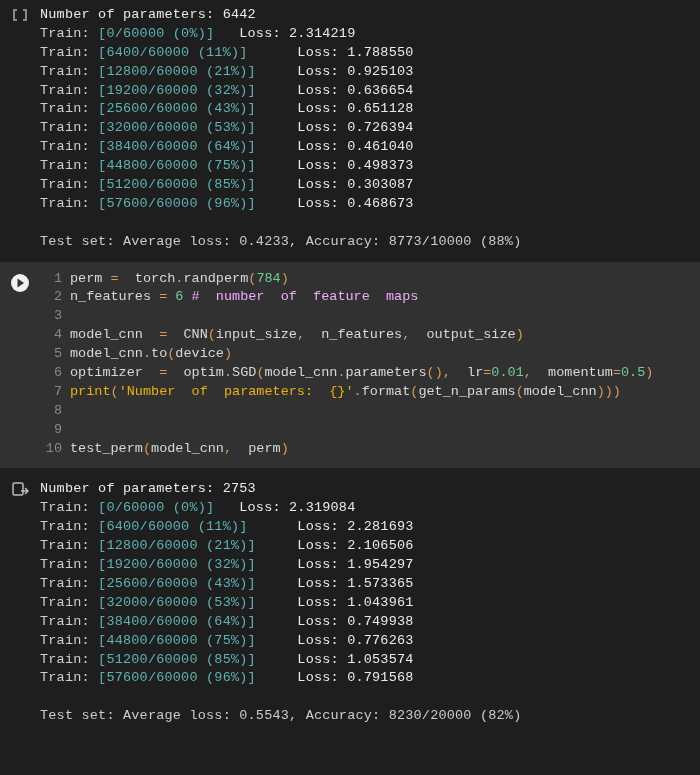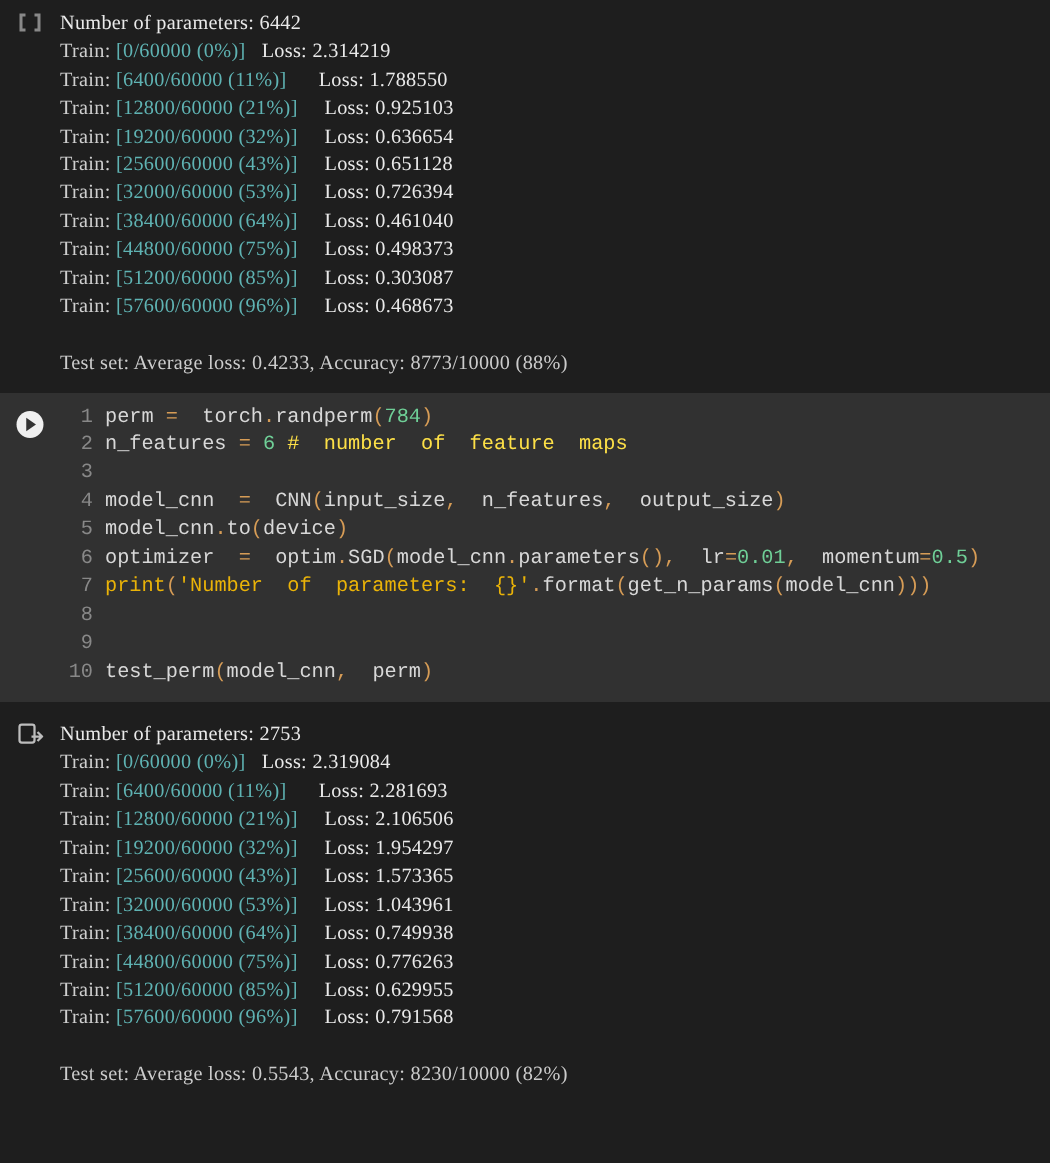--- a/index.html
+++ b/index.html
@@ -26,21 +26,20 @@
   }
   .gutter svg {
     display: block;
   }
   .cell-body {
     flex: 1 1 auto;
     padding-right: 24px;
     white-space: pre;
     overflow: hidden;
     letter-spacing: 0.2px;
-    font-family: Liberation Serif, serif;
   }
   .output-text { color: #cfcfcf; }
   .bracket    { color: #5fb3b3; }   
   .loss-label { color: #eaeaea; }
   .num-params { color: #eaeaea; }
 
   .code-cell {
     background: #313131;
     display: flex;
     padding: 8px 0 10px 0;
@@ -67,21 +66,21 @@
     padding-right: 8px;
     user-select: none;
     flex-shrink: 0;
   }
   .code-text {
     white-space: pre;
   }
   .tok-var  { color: #d8d8d8; }
   .tok-op   { color: #d69c56; }
   .tok-num  { color: #6fcf97; text-align: right; }         
-  .tok-comment { color: #fde047; }      
+  .tok-comment { color: #f0abfc; }      
   .tok-string  { color: #eab308; }
   .tok-call    { color: #eab308; }
 
   .sep { height: 6px; background: #1e1e1e; }
 </style>
 </head>
 <body>
 
 <div class="cell">
   <div class="gutter">
@@ -166,17 +165,17 @@
   </div>
   <div class="cell-body" id="out2-body"><span class="num-params">Number of parameters: 2753</span>
 <span><span class="output-text">Train: </span><span class="bracket">[0/60000 (0%)]</span><span class="loss-label">   Loss: 2.319084</span></span>
 <span><span class="output-text">Train: </span><span class="bracket">[6400/60000 (11%)]</span><span class="loss-label">      Loss: 2.281693</span></span>
 <span><span class="output-text">Train: </span><span class="bracket">[12800/60000 (21%)]</span><span class="loss-label">     Loss: 2.106506</span></span>
 <span><span class="output-text">Train: </span><span class="bracket">[19200/60000 (32%)]</span><span class="loss-label">     Loss: 1.954297</span></span>
 <span><span class="output-text">Train: </span><span class="bracket">[25600/60000 (43%)]</span><span class="loss-label">     Loss: 1.573365</span></span>
 <span><span class="output-text">Train: </span><span class="bracket">[32000/60000 (53%)]</span><span class="loss-label">     Loss: 1.043961</span></span>
 <span><span class="output-text">Train: </span><span class="bracket">[38400/60000 (64%)]</span><span class="loss-label">     Loss: 0.749938</span></span>
 <span><span class="output-text">Train: </span><span class="bracket">[44800/60000 (75%)]</span><span class="loss-label">     Loss: 0.776263</span></span>
-<span><span class="output-text">Train: </span><span class="bracket">[51200/60000 (85%)]</span><span class="loss-label">     Loss: 0.629955</span></span>
+<span><span class="output-text">Train: </span><span class="bracket">[51200/60000 (85%)]</span><span class="loss-label">     Loss: 1.053574</span></span>
 <span><span class="output-text">Train: </span><span class="bracket">[57600/60000 (96%)]</span><span class="loss-label">     Loss: 0.791568</span></span>
 
-<span>Test set: Average loss: 0.5543, Accuracy: 8230/10000 (82%)</span></div>
+<span>Test set: Average loss: 0.5543, Accuracy: 8230/20000 (82%)</span></div>
 </div>
 
 </body></html>

